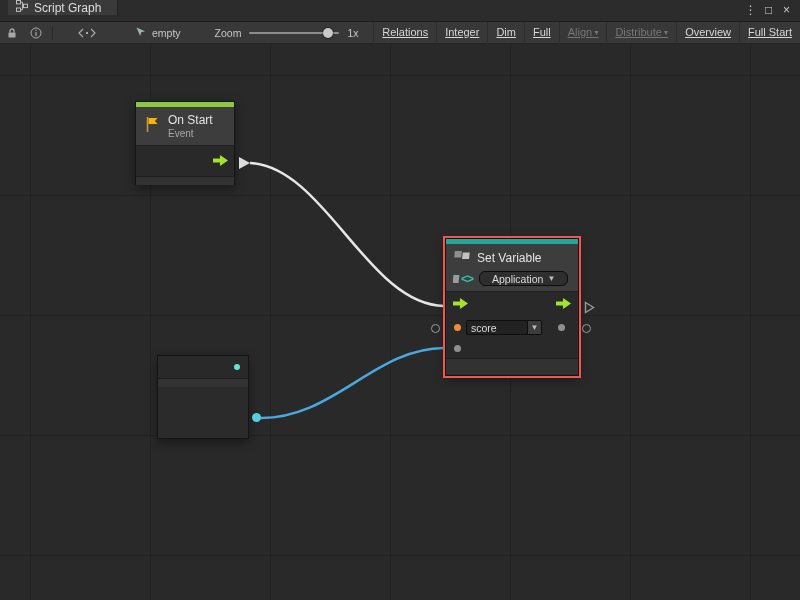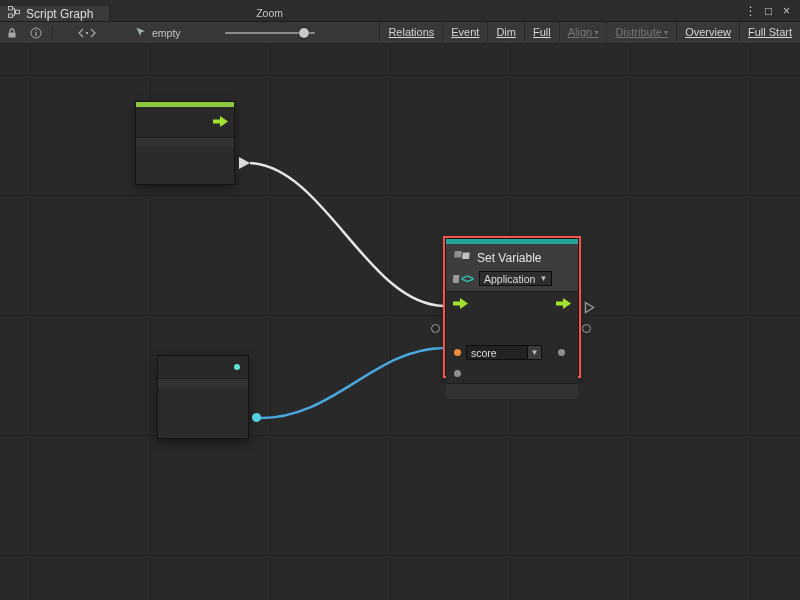--- a/index.html
+++ b/index.html
@@ -7,40 +7,40 @@
   body {
     font-family: "Liberation Sans", sans-serif;
     background:#282828; position:relative; color:#cfcfcf;
     -webkit-font-smoothing:antialiased;
   }
 
   
   .titlebar{
     position:absolute; top:0; left:0; right:0; height:22px;
     background:#2c2c2c; border-bottom:1px solid #1c1c1c;
-    display:flex; align-items:flex-end;
+    display:flex; align-items:flex-start;padding-left:8px;
   }
   .tab{
     display:flex; align-items:center; gap:6px;
     padding:0 16px 0 8px; background:#3a3a3a; color:#dddddd;
     font-size:12px; border-right:1px solid #232323;
   }
   .win-controls{ margin-left:auto; display:flex; align-items:center; gap:1px; padding-right:5px; }
   .win-btn{ width:17px; text-align:center; font-size:12px; color:#c9c9c9; line-height:20px; cursor:default; }
 
   
   .toolbar{
     position:absolute; top:22px; left:0; right:0; height:22px;
     background:#383838; border-bottom:1px solid #232323;
     display:flex; align-items:center; font-size:11px; color:#cfcfcf;
   }
   .tb-icon{ width:24px; height:21px; display:flex; align-items:center; justify-content:center; }
   .tb-sep{ width:1px; height:14px; background:#2a2a2a; margin:0 4px; }
   .empty-group{ display:flex; align-items:center; gap:5px; margin-left:36px; font-size:10.5px; color:#c6c6c6; }
-  .zoom-group{ display:flex; align-items:center; gap:8px; margin-left:44px; font-size:10.5px; color:#c6c6c6;flex-direction:column; }
+  .zoom-group{ display:flex; align-items:center; gap:8px; margin-left:34px; font-size:10.5px; color:#c6c6c6; }
   .slider{ position:relative; width:90px; height:12px; }
   .slider .track{ position:absolute; top:5px; left:0; right:0; height:2px; background:#8c8c8c; border-radius:1px; }
   .slider .handle{ position:absolute; top:1px; left:74px; width:10px; height:10px; border-radius:50%; background:#c9c9c9; box-shadow:0 0 2px #000; }
   .tb-spacer{ flex:1; }
   .tb-btn{
     height:22px; line-height:21px; padding:0 8px;
     border-left:1px solid #2d2d2d; white-space:nowrap; cursor:default;
     color:#d6d6d6; font-size:11px;text-decoration:underline;
   }
   .tb-btn.disabled{ color:#767676; }
@@ -79,34 +79,34 @@
   .on-start .head{ height:39px; display:flex; align-items:center; gap:7px; padding:0 8px; }
   .on-start .ports{ height:31px; display:flex; align-items:center; justify-content:flex-end; padding-right:6px; }
   .on-start .footer{ height:8px; }
 
   
   .set-variable{ left:445px; top:194px; width:134px; height:138px; }
   .set-variable .head{ height:48px; padding:3px 7px 0 7px; }
   .head-row{ display:flex; align-items:center; gap:6px; height:21px; }
   .sv-ports .prow{ display:flex; align-items:center; }
   .prow1{ height:24px; justify-content:space-between; padding:0 7px; }
-  .prow2{ height:22px; padding:0 13px 0 8px; gap:5px;margin-top:25px; }
+  .prow2{ height:22px; padding:0 13px 0 8px; gap:5px; }
   .prow3{ height:20px; padding:0 8px; }
   .set-variable .footer{ height:15px; }
 
   .dot{ width:7px; height:7px; border-radius:50%; flex:0 0 auto; }
   .dot.orange{ background:#ef8b3a; }
   .dot.gray{ background:#8f8f8f; }
   .dot.cyan{ background:#63e2cf; width:6px; height:6px; }
   .prow2 .spacer{ flex:1; }
 
   .dropdown{
     display:flex; align-items:center; height:15px;
-    background:#2e2e2e; border:1px solid #0d0d0d; border-radius:0;
-    font-size:10.5px; color:#dcdcdc; padding:0 4px; gap:4px;
+    background:#2e2e2e; border:1px solid #0d0d0d; border-radius:6px;
+    font-size:10.5px; color:#dcdcdc; padding:0 12px; gap:4px;
   }
   .dropdown .dd-caret{ font-size:8px; color:#bdbdbd; }
   .select{
     display:flex; align-items:stretch; height:15px; width:76px;
     background:#222222; border:1px solid #0d0d0d; border-radius:2px; overflow:hidden;
   }
   .select .sel-text{ flex:1; font-size:10.5px; color:#dcdcdc; padding:1px 0 0 4px; }
   .select .sel-caret{ width:14px; background:#3c3c3c; border-left:1px solid #0d0d0d;
     display:flex; align-items:center; justify-content:center; font-size:8px; color:#bdbdbd; }
 
@@ -193,38 +193,50 @@
     <div class="slider">
       <div class="track"></div>
       <div class="handle"></div>
     </div>
     <span>1x</span>
   </div>
 
   <div class="tb-spacer"></div>
 
   <div class="tb-btn">Relations</div>
-  <div class="tb-btn">Event</div>
+  <div class="tb-btn">Integer</div>
   <div class="tb-btn">Dim</div>
   <div class="tb-btn">Full</div>
   <div class="tb-btn disabled caret">Align</div>
   <div class="tb-btn disabled caret">Distribute</div>
   <div class="tb-btn">Overview</div>
   <div class="tb-btn">Full Start</div>
 </div>
 
 <div class="canvas">
 
   <svg class="wires" width="800" height="556">
     <path d="M 250 119 C 325 123, 368 261, 444 262" fill="none" stroke="#e6e6e6" stroke-width="2.5"></path>
     <path d="M 257 374 C 332 377, 374 304, 444 304" fill="none" stroke="#4aa8e0" stroke-width="2.5"></path>
   </svg>
 
   <div class="node on-start">
     <div class="strip green"></div>
+    <div class="head">
+      <span>
+        <svg width="17" height="17" viewBox="0 0 17 17">
+          <path d="M3.5 1 v15" stroke="#c79a33" stroke-width="1.6"></path>
+          <path d="M4.5 2 h9 l-2.6 3 l2.6 3 h-9 z" fill="#f7b500"></path>
+        </svg>
+      </span>
+      <div>
+        <div class="node-title">On Start</div>
+        <div class="node-sub">Event</div>
+      </div>
+    </div>
     <div class="ports">
       <span>
         <svg width="15" height="11" viewBox="0 0 15 11">
           <path d="M0 3.5 h7 v-3.5 l8 5.5 -8 5.5 v-3.5 h-7 z" fill="#a3e22f"></path>
         </svg>
       </span>
     </div>
     <div class="footer"></div>
   </div>
 

